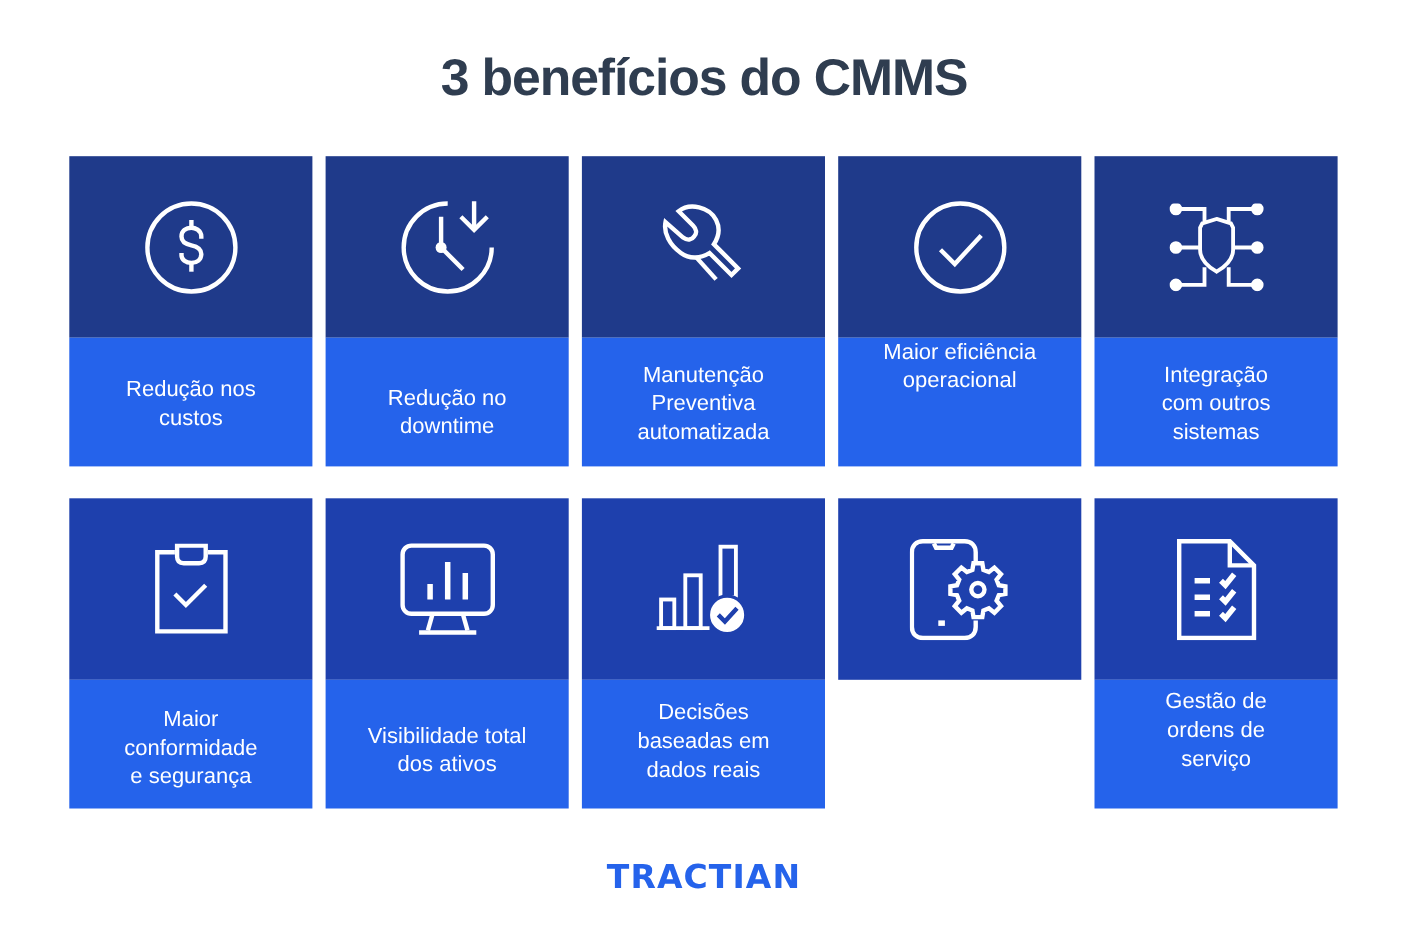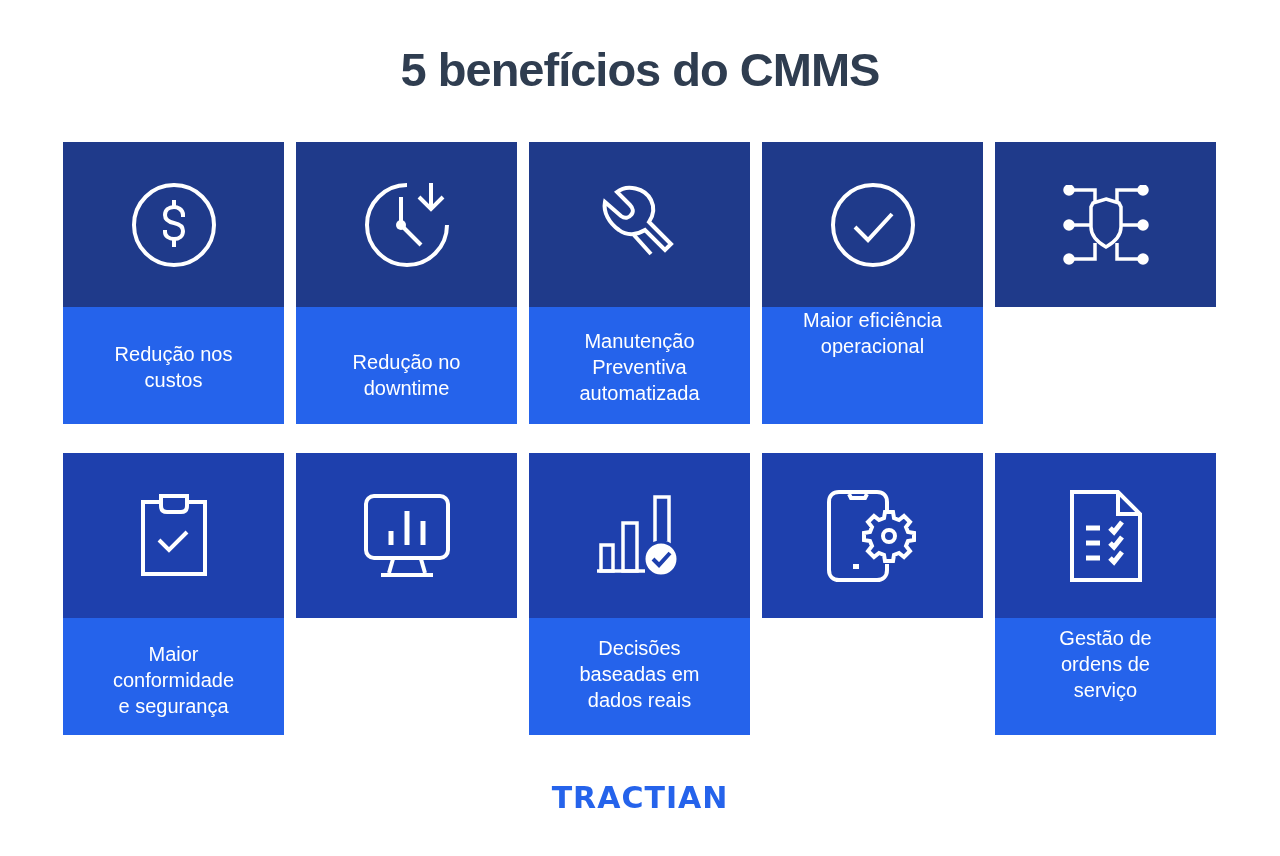--- a/index.html
+++ b/index.html
@@ -30,21 +30,21 @@
   .icon svg { display: block; }
   .logo {
     position: absolute; left: 0; top: 780px; width: 1280px; text-align: center;
     font-family: "DejaVu Sans", sans-serif; font-weight: 700; font-size: 30px;
     color: #2563eb; letter-spacing: 1px;
   }
 </style>
 </head>
 <body>
 
-<h1 class="title">5 benefícios do CMMS</h1>
+<h1 class="title">3 benefícios do CMMS</h1>
 
 <div class="grid">
   <div class="row r1">
 
     <div class="card" style="left:0px">
       <div class="top">
         <span class="icon">
           <svg width="90" height="90" viewBox="0 0 90 90" fill="none" stroke="#fff" stroke-width="4">
             <circle cx="45" cy="45" r="40"></circle>
             <path d="M54 35 C54 29 48 27 45 27 C40 27 36 30 36 35 C36 40 40 42 45 43 C50 44 54 46 54 51 C54 56 50 59 45 59 C40 59 36 56 36 52" stroke-linecap="square"></path>
@@ -122,20 +122,25 @@
             <polyline points="78,74 54,74 54,58"></polyline>
             <circle cx="6" cy="5" r="4" fill="#fff"></circle>
             <circle cx="80" cy="5" r="4" fill="#fff"></circle>
             <circle cx="6" cy="40" r="4" fill="#fff"></circle>
             <circle cx="80" cy="40" r="4" fill="#fff"></circle>
             <circle cx="6" cy="74" r="4" fill="#fff"></circle>
             <circle cx="80" cy="74" r="4" fill="#fff"></circle>
           </svg>
         </span>
       </div>
+      <div class="bottom" style="padding-top:21px">
+        <div class="label">Integração
+com outros
+sistemas</div>
+      </div>
     </div>
 
   </div>
 
   <div class="row r2">
 
     <div class="card" style="left:0px">
       <div class="top">
         <span class="icon">
           <svg width="70" height="84" viewBox="0 0 70 84" fill="none" stroke="#fff" stroke-width="4">
@@ -158,20 +163,24 @@
           <svg width="88" height="86" viewBox="0 0 88 86" fill="none" stroke="#fff" stroke-width="4">
             <rect x="3" y="3" width="82" height="62" rx="8"></rect>
             <line x1="30" y1="66" x2="26" y2="80"></line>
             <line x1="58" y1="66" x2="62" y2="80"></line>
             <line x1="18" y1="82" x2="70" y2="82"></line>
             <line x1="28" y1="38" x2="28" y2="52" stroke-width="5"></line>
             <line x1="44" y1="18" x2="44" y2="52" stroke-width="5"></line>
             <line x1="60" y1="28" x2="60" y2="52" stroke-width="5"></line>
           </svg>
         </span>
+      </div>
+      <div class="bottom" style="padding-top:38px">
+        <div class="label">Visibilidade total
+dos ativos</div>
       </div>
     </div>
 
     <div class="card" style="left:466px">
       <div class="top">
         <span class="icon">
           <svg width="90" height="86" viewBox="0 0 90 86" fill="none" stroke="#fff" stroke-width="3.5">
             <line x1="2" y1="78" x2="50" y2="78"></line>
             <rect x="6" y="52" width="12" height="26"></rect>
             <rect x="28" y="30" width="14" height="48"></rect>

